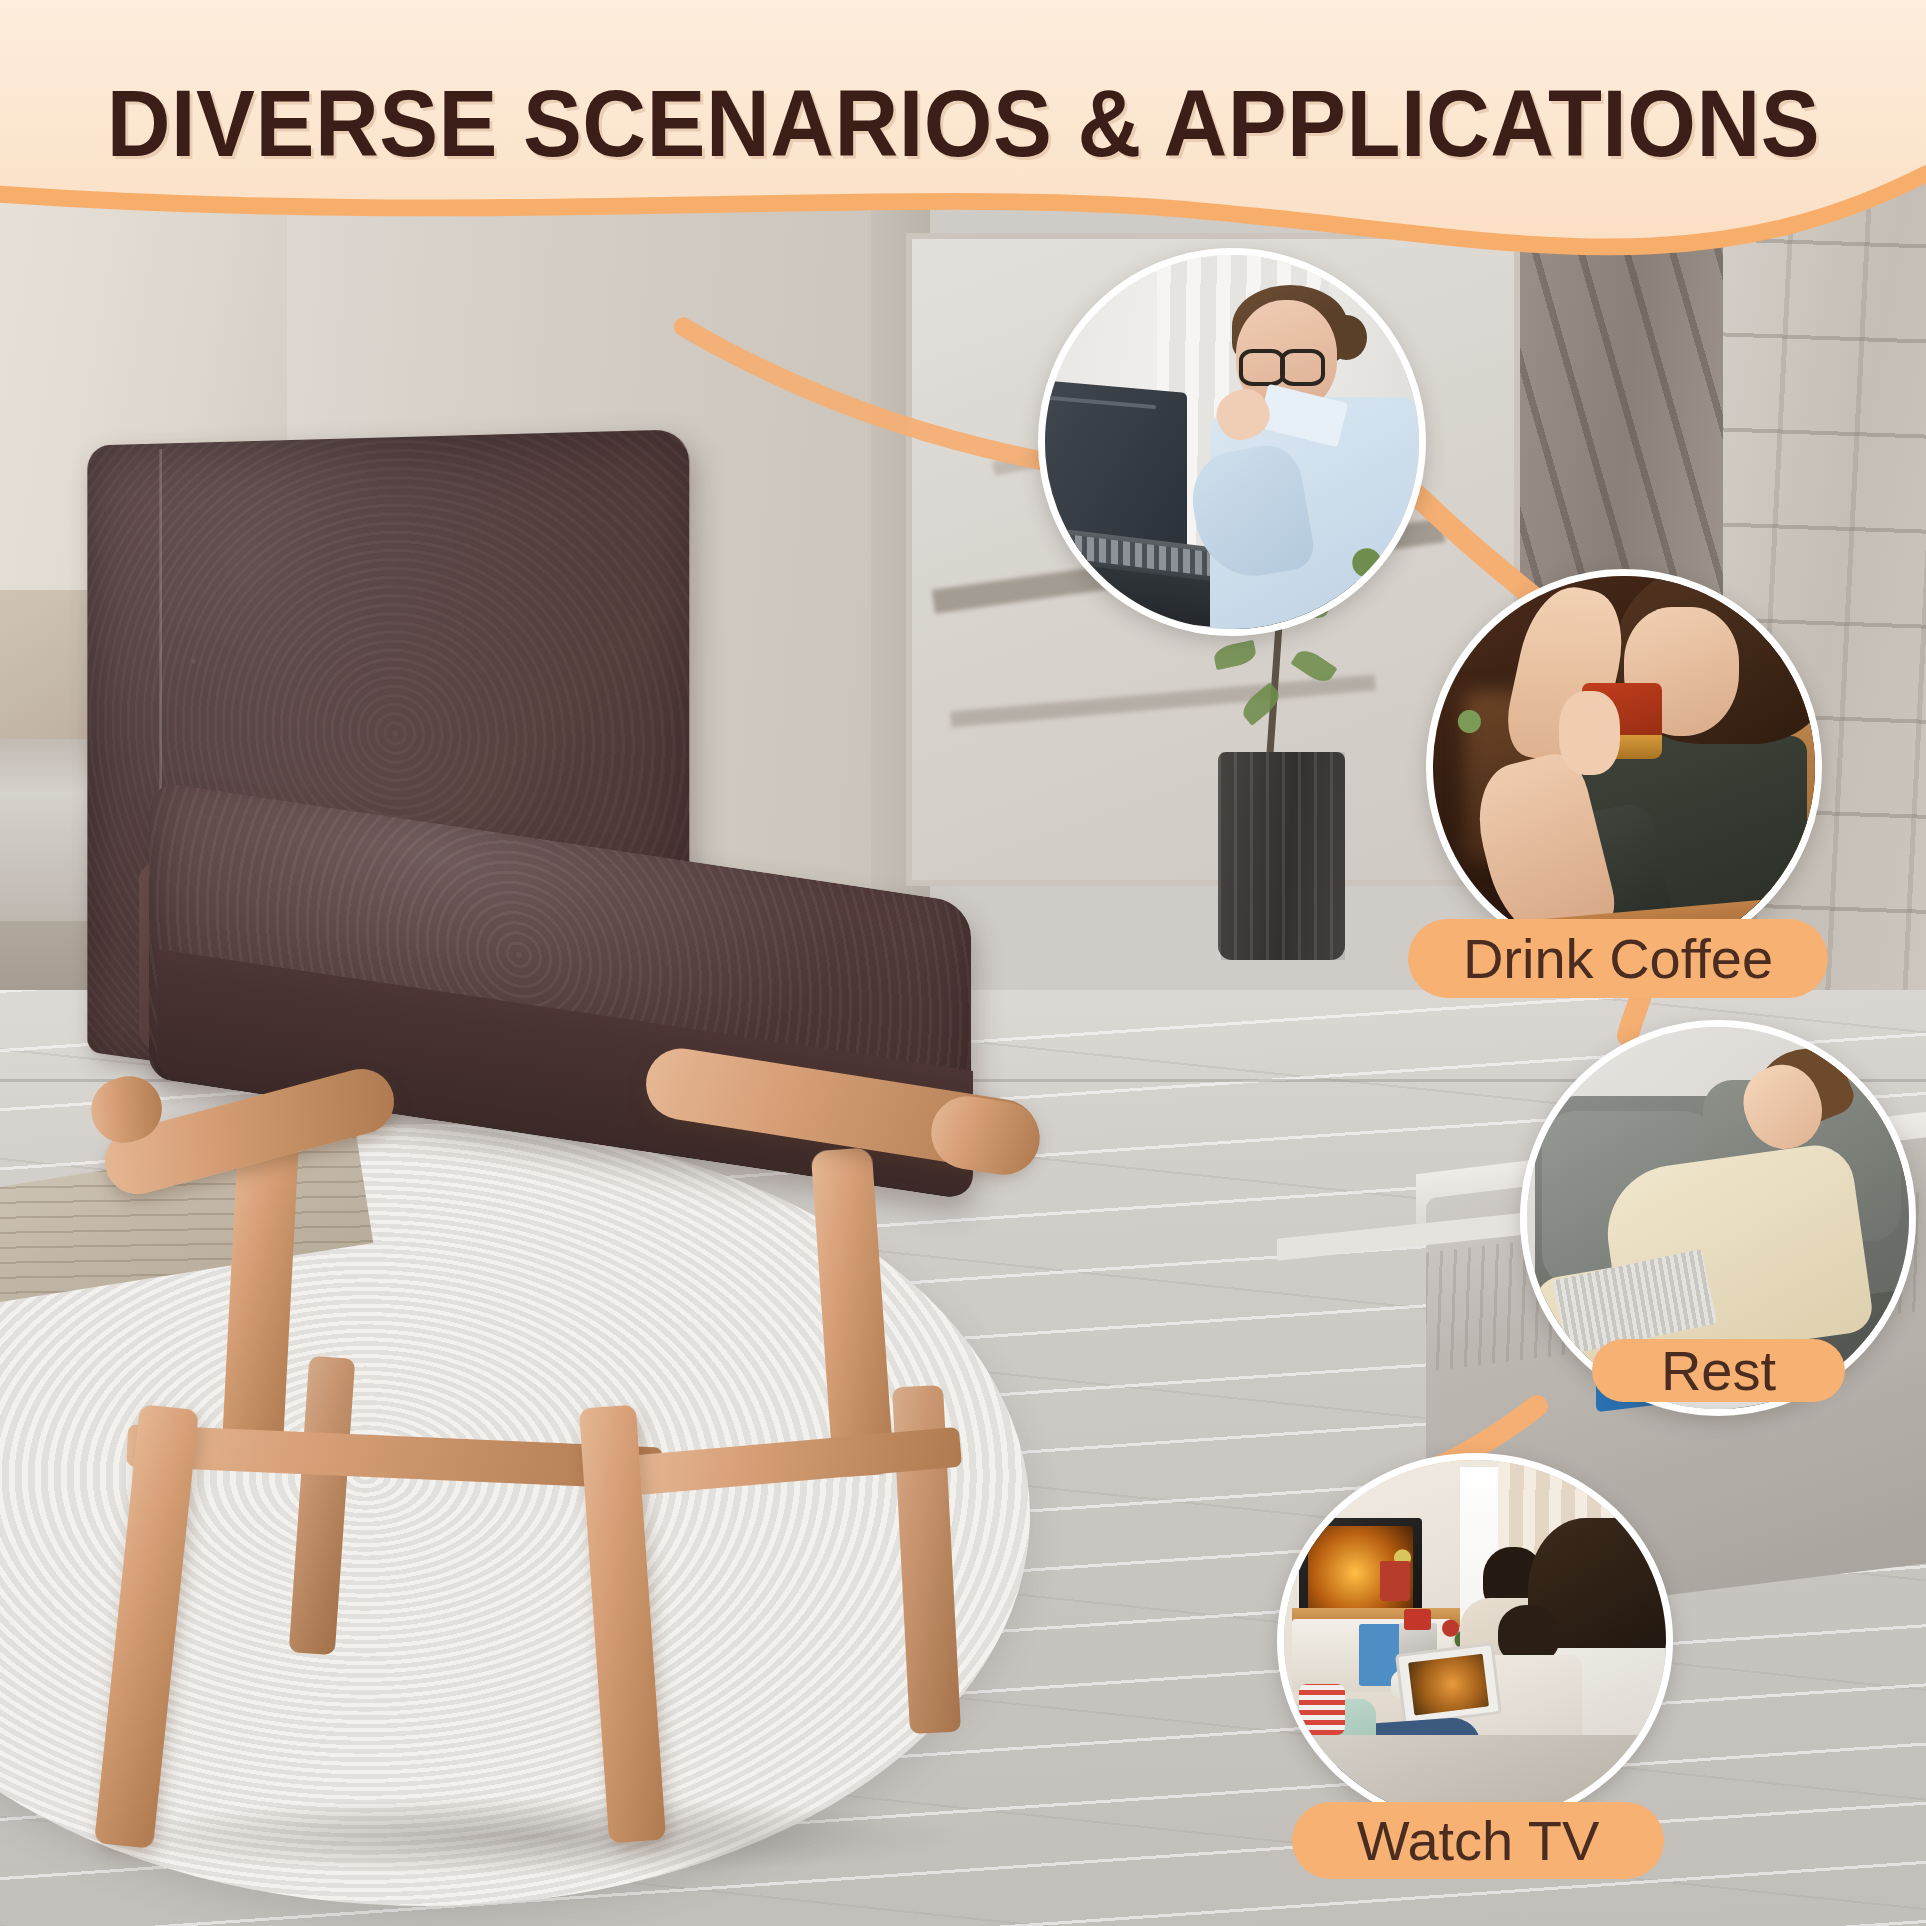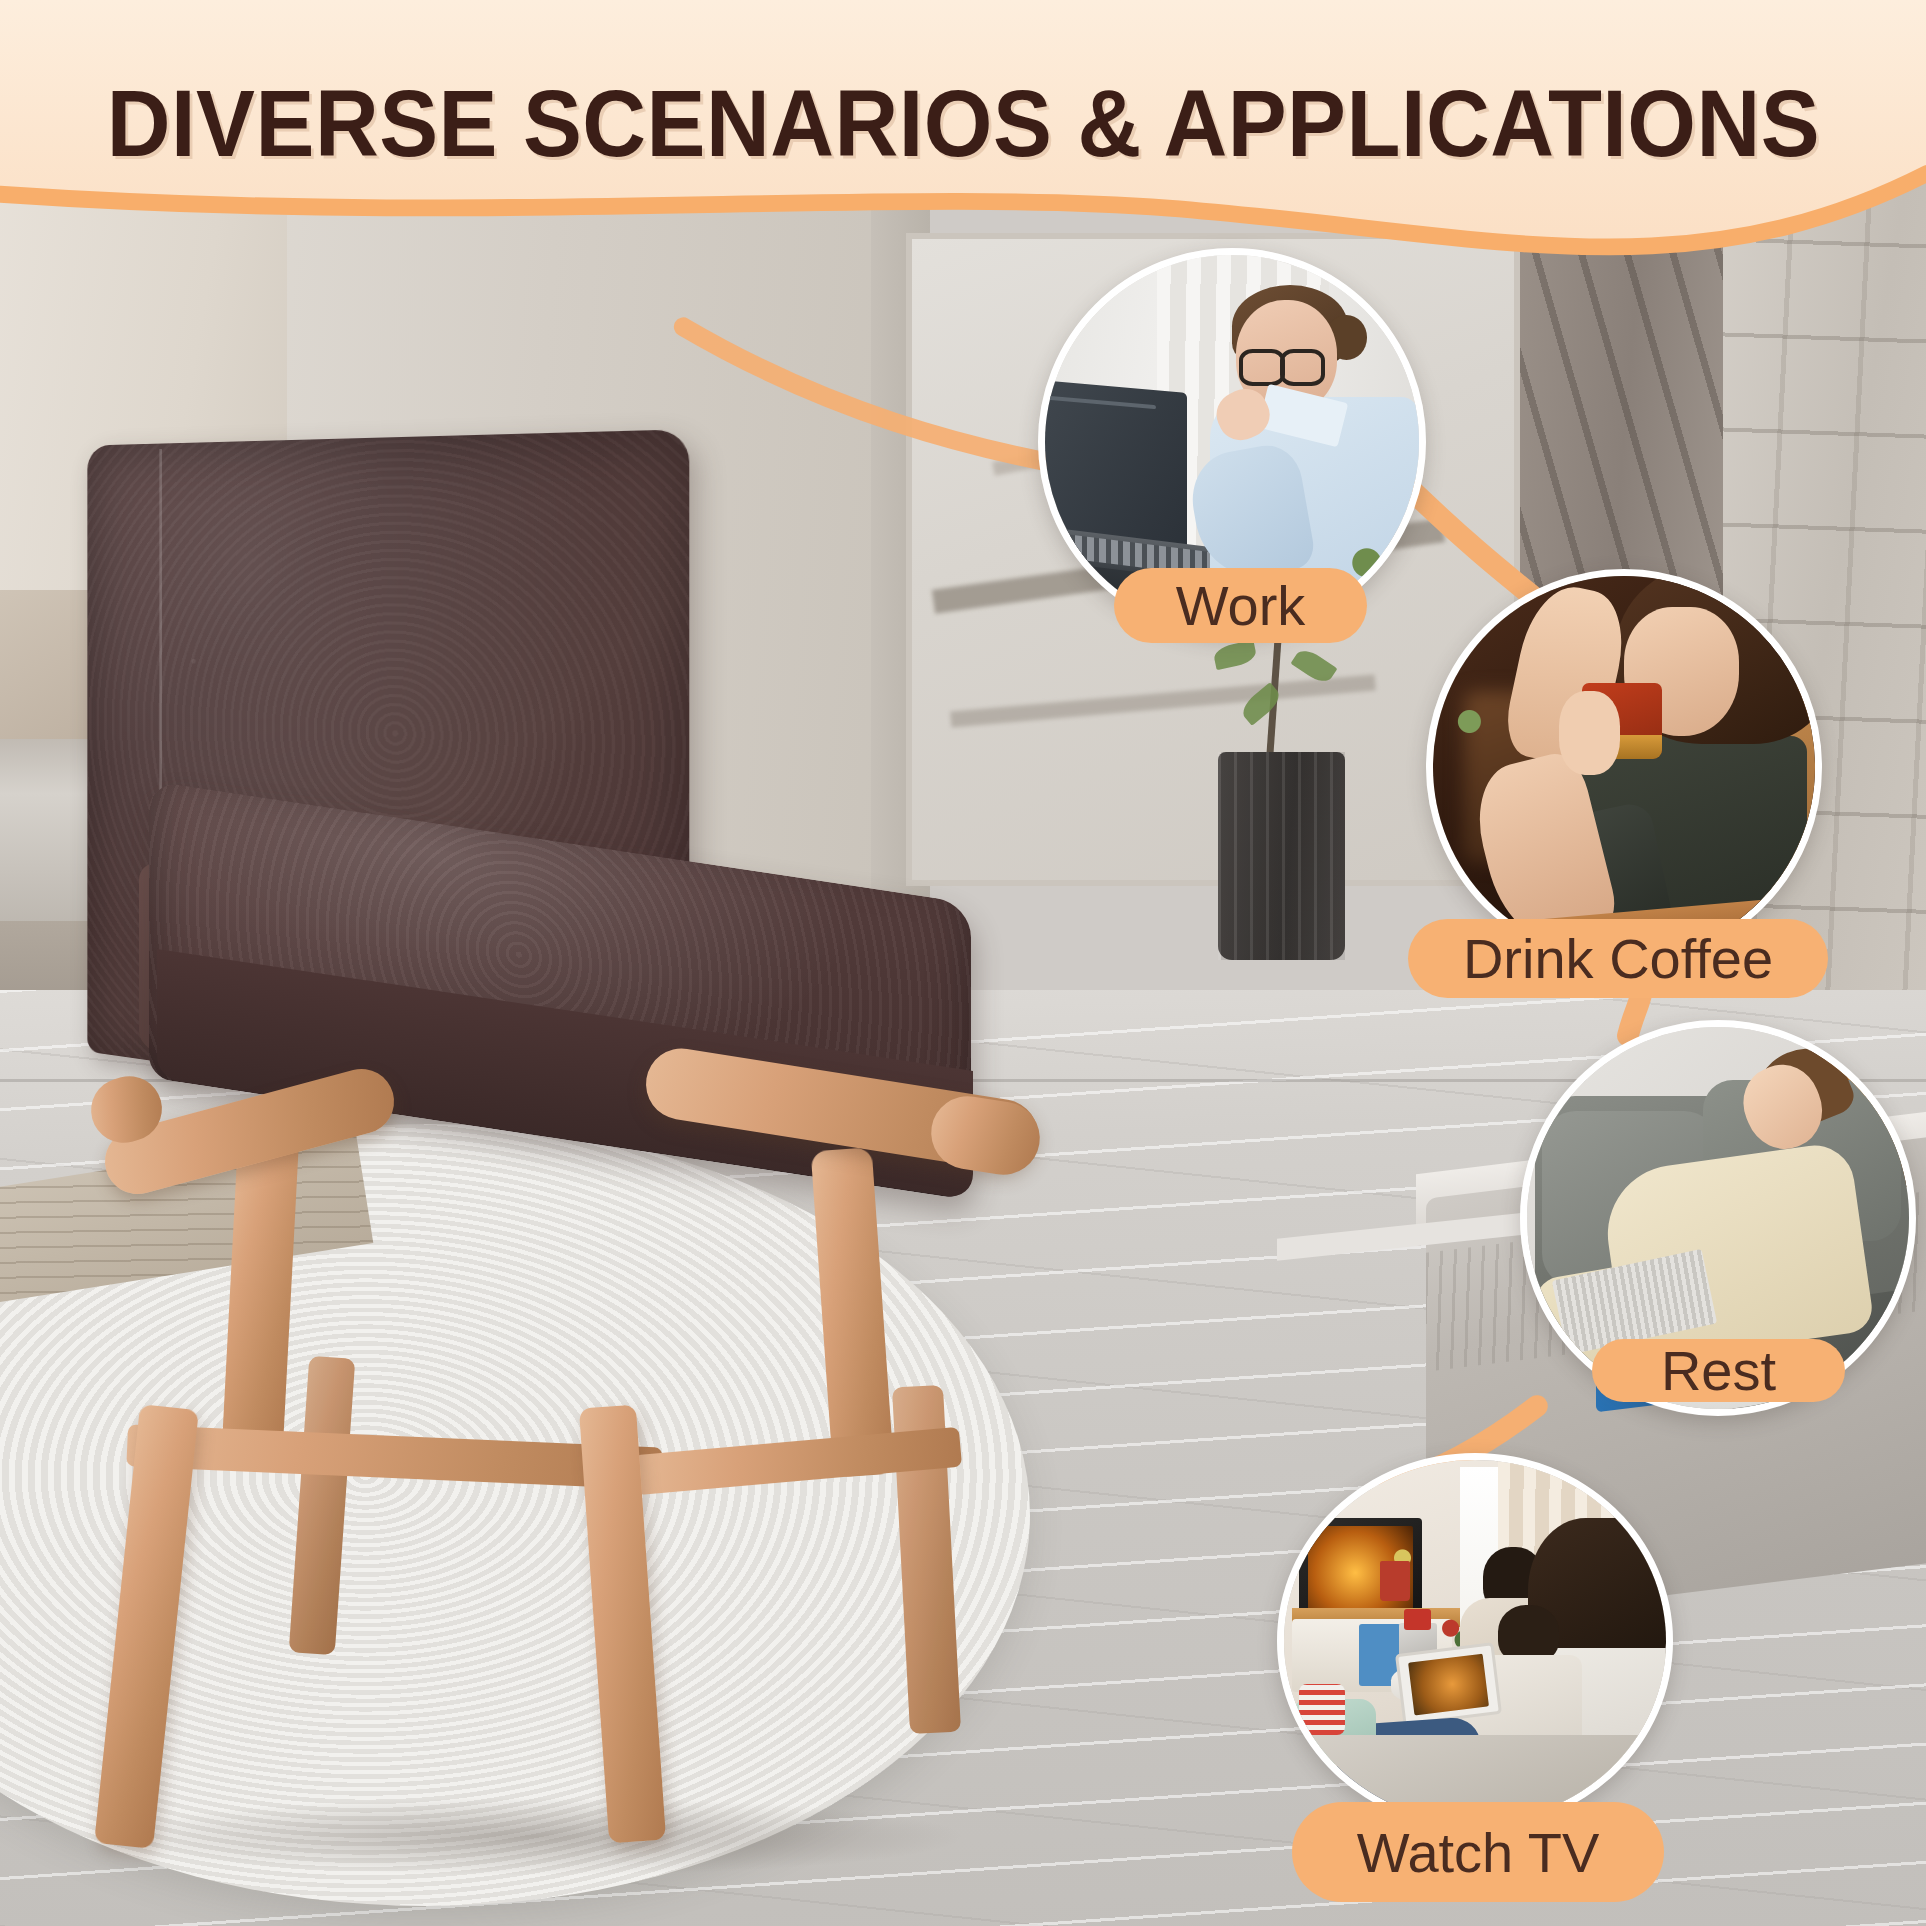--- a/index.html
+++ b/index.html
@@ -453,21 +453,21 @@
   .t-jeans { position:absolute; left:14%; top:72%; width:38%; height:24%;
     background:linear-gradient(160deg,#3f5f87,#2c4straat); background:#3c5a80;
     border-radius:20px 28px 0 0; transform:rotate(-4deg); }
   .t-pillow1 { position:absolute; left:2%; top:66%; width:22%; height:18%;
     background:linear-gradient(160deg,#c4ddd1,#9dbfb0); border-radius:16px; }
   .t-pillow2 { position:absolute; left:4%; top:62%; width:12%; height:14%;
     background:repeating-linear-gradient(0deg,#d8453a 0 5px,#f2f0ec 5px 10px);
     border-radius:8px; }
   .t-sofa { position:absolute; left:0; bottom:-2%; width:100%; height:26%;
     background:linear-gradient(160deg,#d6d1c9,#b4aea4); border-radius:30px 30px 0 0; }
-  #p-tv { left:1292px; top:1802px; width:372px; height:100px; }
+  #p-tv { left:1292px; top:1802px; width:372px; height:77px; }
 </style>
 </head>
 <body>
 
 <div id="stage">
 
   <div class="scene">
     <div class="wall-left"></div>
     <div class="bed-block"></div>
     <div class="bed-pillow"></div>
@@ -554,21 +554,20 @@
         <div class="w-arm"></div>
       <div class="w-hair"></div>
         <div class="w-bun"></div>
         <div class="w-head"></div>
       <div class="w-glass"></div>
         <div class="w-collar"></div>
         <div class="w-hand"></div>
       <div class="w-plant"></div>
     </div>
   </div>
-  <div class="pill" id="p-work">Work</div>
 
   <div class="bubble" id="b-coffee">
     <div class="ph">
       <div class="c-bg"></div>
         <div class="c-blur"></div>
       <div class="c-chairwood"></div>
         <div class="c-leaf"></div>
       <div class="c-body"></div>
         <div class="c-sleeve"></div>
       <div class="c-hair"></div>

